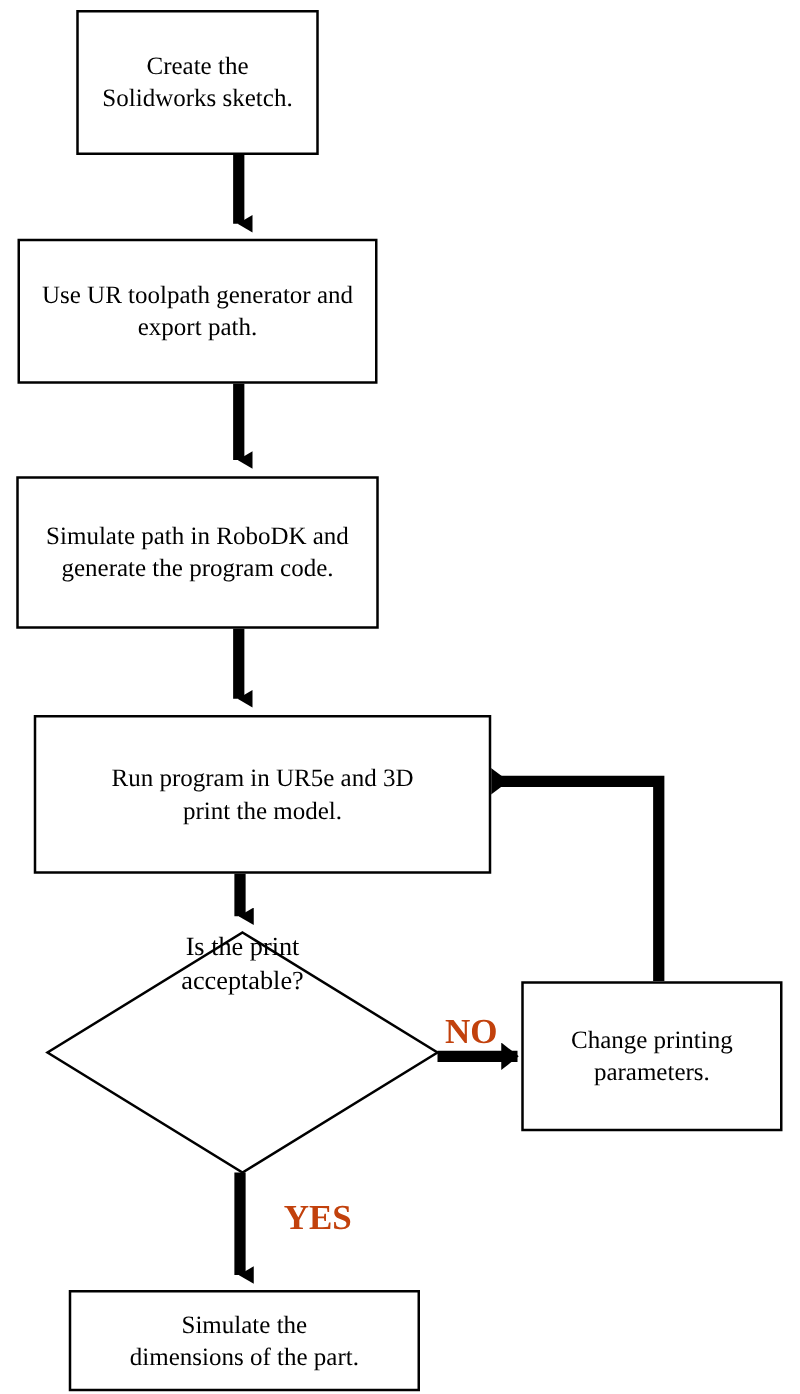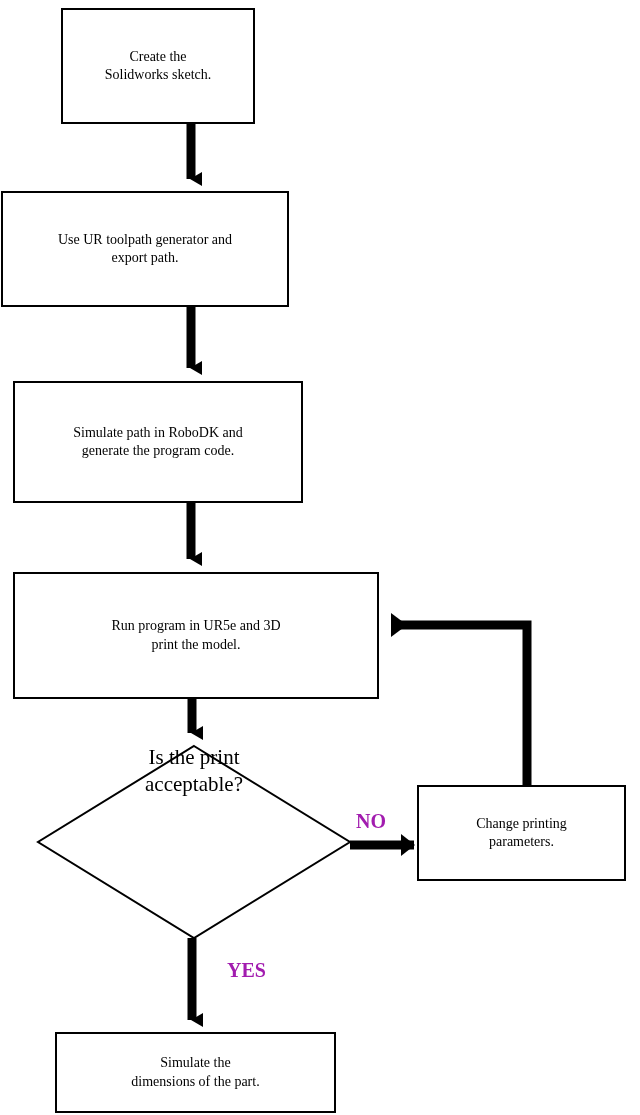--- a/index.html
+++ b/index.html
@@ -23,21 +23,21 @@
     border: 2px solid #000000;
     display: flex;
     align-items: center;
     justify-content: center;
     text-align: center;
     color: #000000;
   }
   .node .label {
     display: block;
     line-height: 1.30;
-    font-size: 14px;
+    font-size: 20px;
     padding: 0 10px;
     white-space: pre-line;
   }
   .diamond-wrap {
     position: absolute;
   }
   .diamond-wrap svg {
     display: block;
   }
   .diamond-text {
@@ -55,22 +55,22 @@
   .diamond-text .label {
     font-size: 21px;
     line-height: 1.30;
     color: #000000;
     white-space: pre-line;
   }
   .edge-label {
     position: absolute;
     font-family: "Liberation Serif", "DejaVu Serif", serif;
     font-weight: bold;
-    font-size: 20px;
-    color: #a21caf;
+    font-size: 28px;
+    color: #c2410c;
     white-space: nowrap;
   }
   #wires {
     position: absolute;
     left: 0;
     top: 0;
     width: 640px;
     height: 1115px;
     pointer-events: none;
   }
@@ -106,46 +106,46 @@
     <polyline points="527,785 527,625 392,625" fill="none" stroke="#000000" stroke-width="9" marker-end="url(#arrowLeft)"></polyline>
 
     <line x1="192" y1="938" x2="192" y2="1020" stroke="#000000" stroke-width="9" marker-end="url(#arrowDown)"></line>
   </svg>
 
   <div class="node" style="left:61px; top:8px; width:194px; height:116px;">
     <span class="label">Create the
 Solidworks sketch.</span>
   </div>
 
-  <div class="node" style="left:1px; top:191px; width:288px; height:116px;">
+  <div class="node" style="left:14px; top:191px; width:288px; height:116px;">
     <span class="label">Use UR toolpath generator and
 export path.</span>
   </div>
 
   <div class="node" style="left:13px; top:381px; width:290px; height:122px;">
     <span class="label">Simulate path in RoboDK and
 generate the program code.</span>
   </div>
 
-  <div class="node" style="left:13px; top:572px; width:366px; height:127px;">
+  <div class="node" style="left:27px; top:572px; width:366px; height:127px;">
     <span class="label">Run program in UR5e and 3D
 print the model.</span>
   </div>
 
   <div class="diamond-wrap" style="left:36px; top:744px; width:316px; height:196px;">
     <svg width="316" height="196" viewBox="0 0 316 196">
       <polygon points="158,2 314,98 158,194 2,98" fill="#ffffff" stroke="#000000" stroke-width="2"></polygon>
     </svg>
     <div class="diamond-text">
       <span class="label">Is the print
 acceptable?</span>
     </div>
   </div>
 
-  <div class="node" style="left:417px; top:785px; width:209px; height:96px;">
+  <div class="node" style="left:417px; top:785px; width:209px; height:120px;">
     <span class="label">Change printing
 parameters.</span>
   </div>
 
   <div class="node" style="left:55px; top:1032px; width:281px; height:81px;">
     <span class="label">Simulate the
 dimensions of the part.</span>
   </div>
 
   <div class="edge-label" style="left:356px; top:810px;">NO</div>

